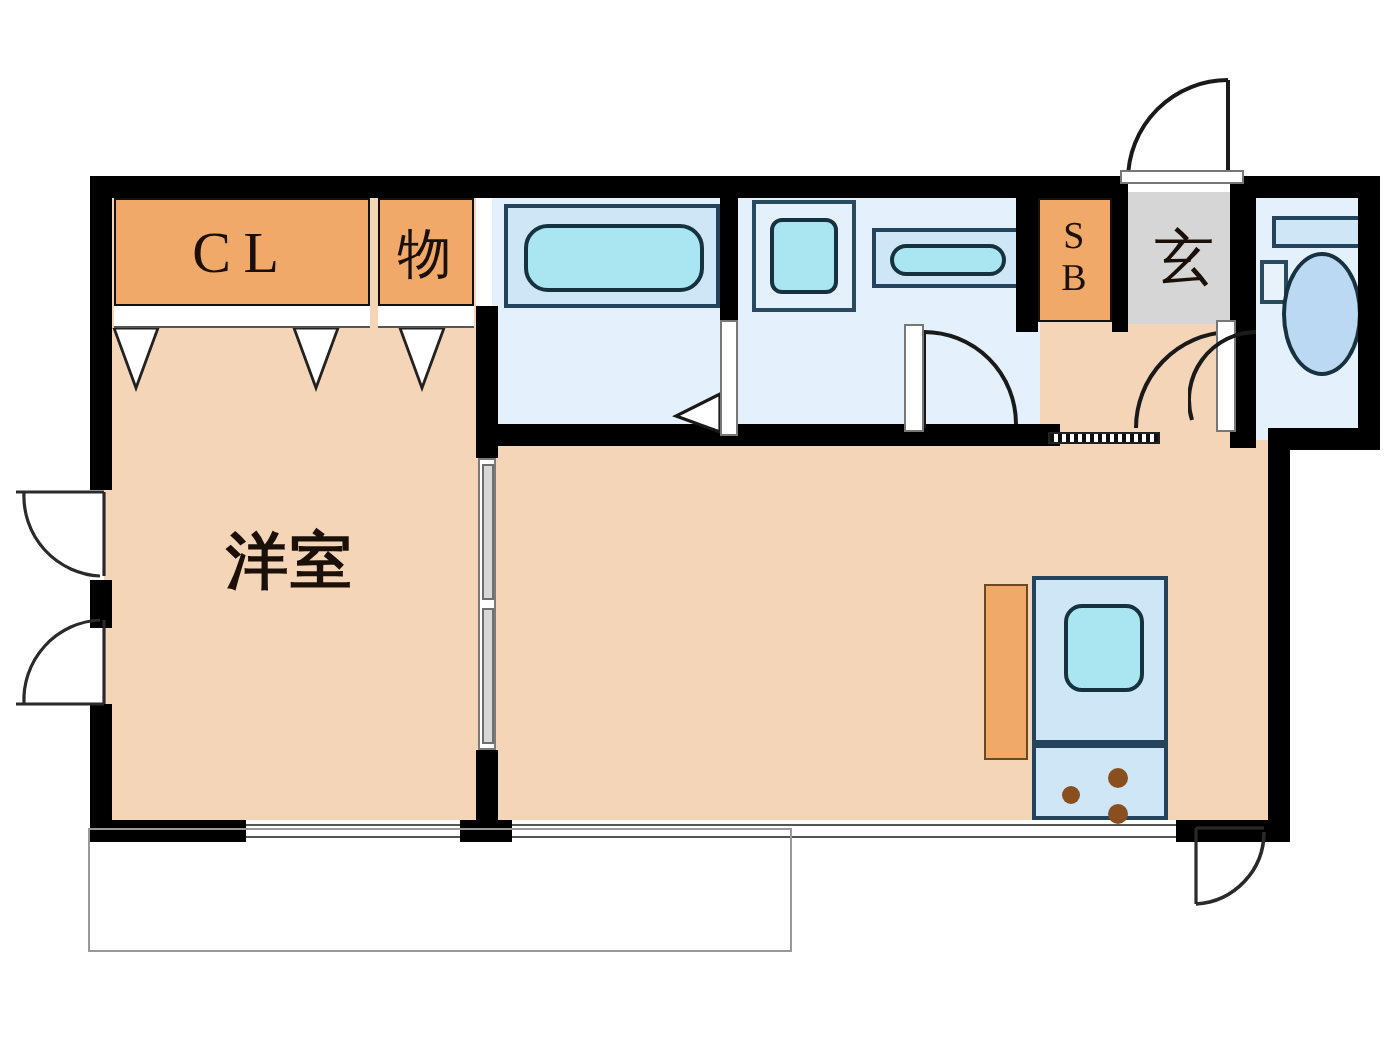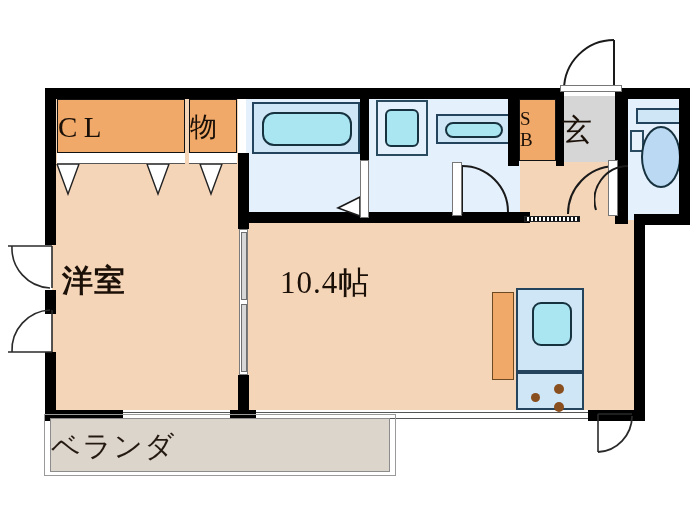--- a/index.html
+++ b/index.html
@@ -39,21 +39,21 @@
     border: 1px solid #111;
   }
   .wall {
     background: #000000;
   }
   .white-fill { background:#ffffff; }
 
   
   .label {
     color: #1a1008;
-    text-align: left;
+    text-align: center;
     line-height: 1.08;
     letter-spacing: 0.06em;
     white-space: nowrap;
     font-family: "Liberation Serif", "DejaVu Serif", serif;
   }
   .lbl-room-name { font-size: 31px; }
   .lbl-room-size { font-size: 31px; }
   .lbl-cl { font-size: 29px; letter-spacing: 0.22em; }
   .lbl-mono { font-size: 27px; }
   .lbl-sb { font-size: 19px; line-height: 1.0; }
@@ -250,28 +250,24 @@
       <line x1="2" y1="2" x2="2" y2="40" stroke="#2a2a2a" stroke-width="1.6"></line>
       <path d="M2,40 A36,36 0 0 0 36,4" fill="none" stroke="#2a2a2a" stroke-width="1.8"></path>
     </svg>
   </div>
 
   <div class="abs slider-track" style="left:239px; top:229px; width:9px; height:146px;">
     <div class="abs slider-panel" style="left:1px; top:2px; width:6px; height:68px;"></div>
     <div class="abs slider-panel" style="left:1px; top:74px; width:6px; height:68px;"></div>
   </div>
 
-  <div class="abs floor-veranda" style="left:50px; top:418px; width:340px; height:54px;">
-    <div class="label lbl-veranda" style="line-height:54px;">ベランダ</div>
-  </div>
   <div class="abs" style="left:44px; top:414px; width:352px; height:62px; border:1px solid #9a9a9a;"></div>
 
   <div class="abs label" style="left:62px; top:264px; width:166px;font-weight:bold;">
     <div class="lbl-room-name">洋室</div>
   </div>
 
   <div class="abs label" style="left:280px; top:266px; width:200px;">
-    <div class="lbl-room-size">10.4帖</div>
   </div>
 
   <div class="abs label lbl-gen" style="left:562px; top:104px; width:62px; line-height:52px;">玄</div>
 
 </div>
 
 </body></html>

